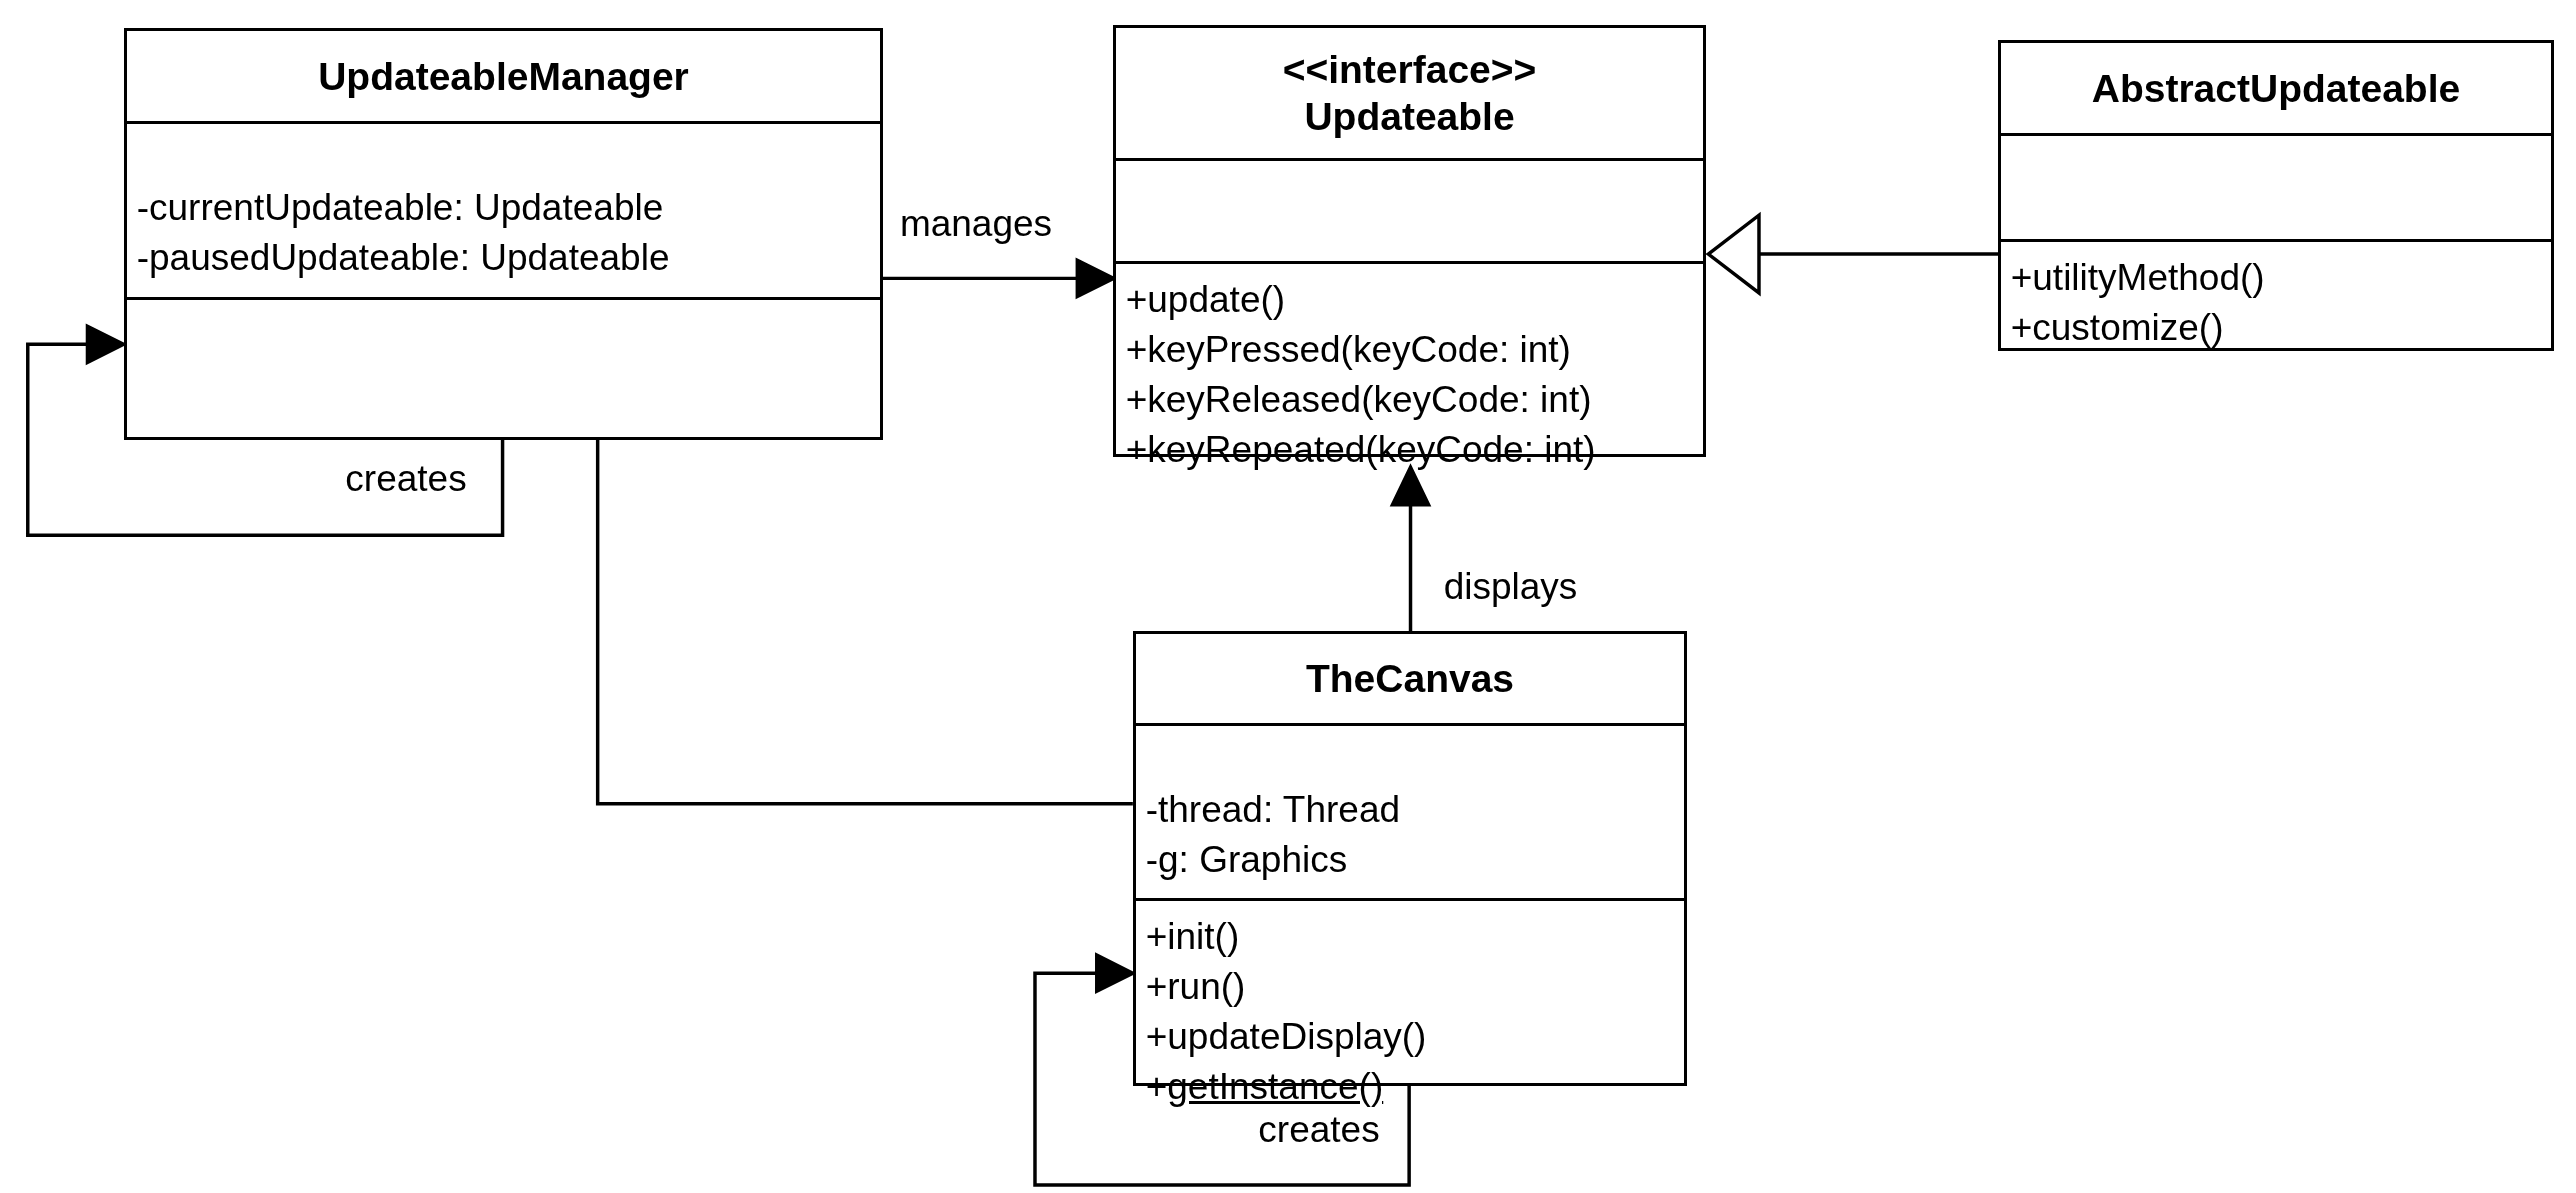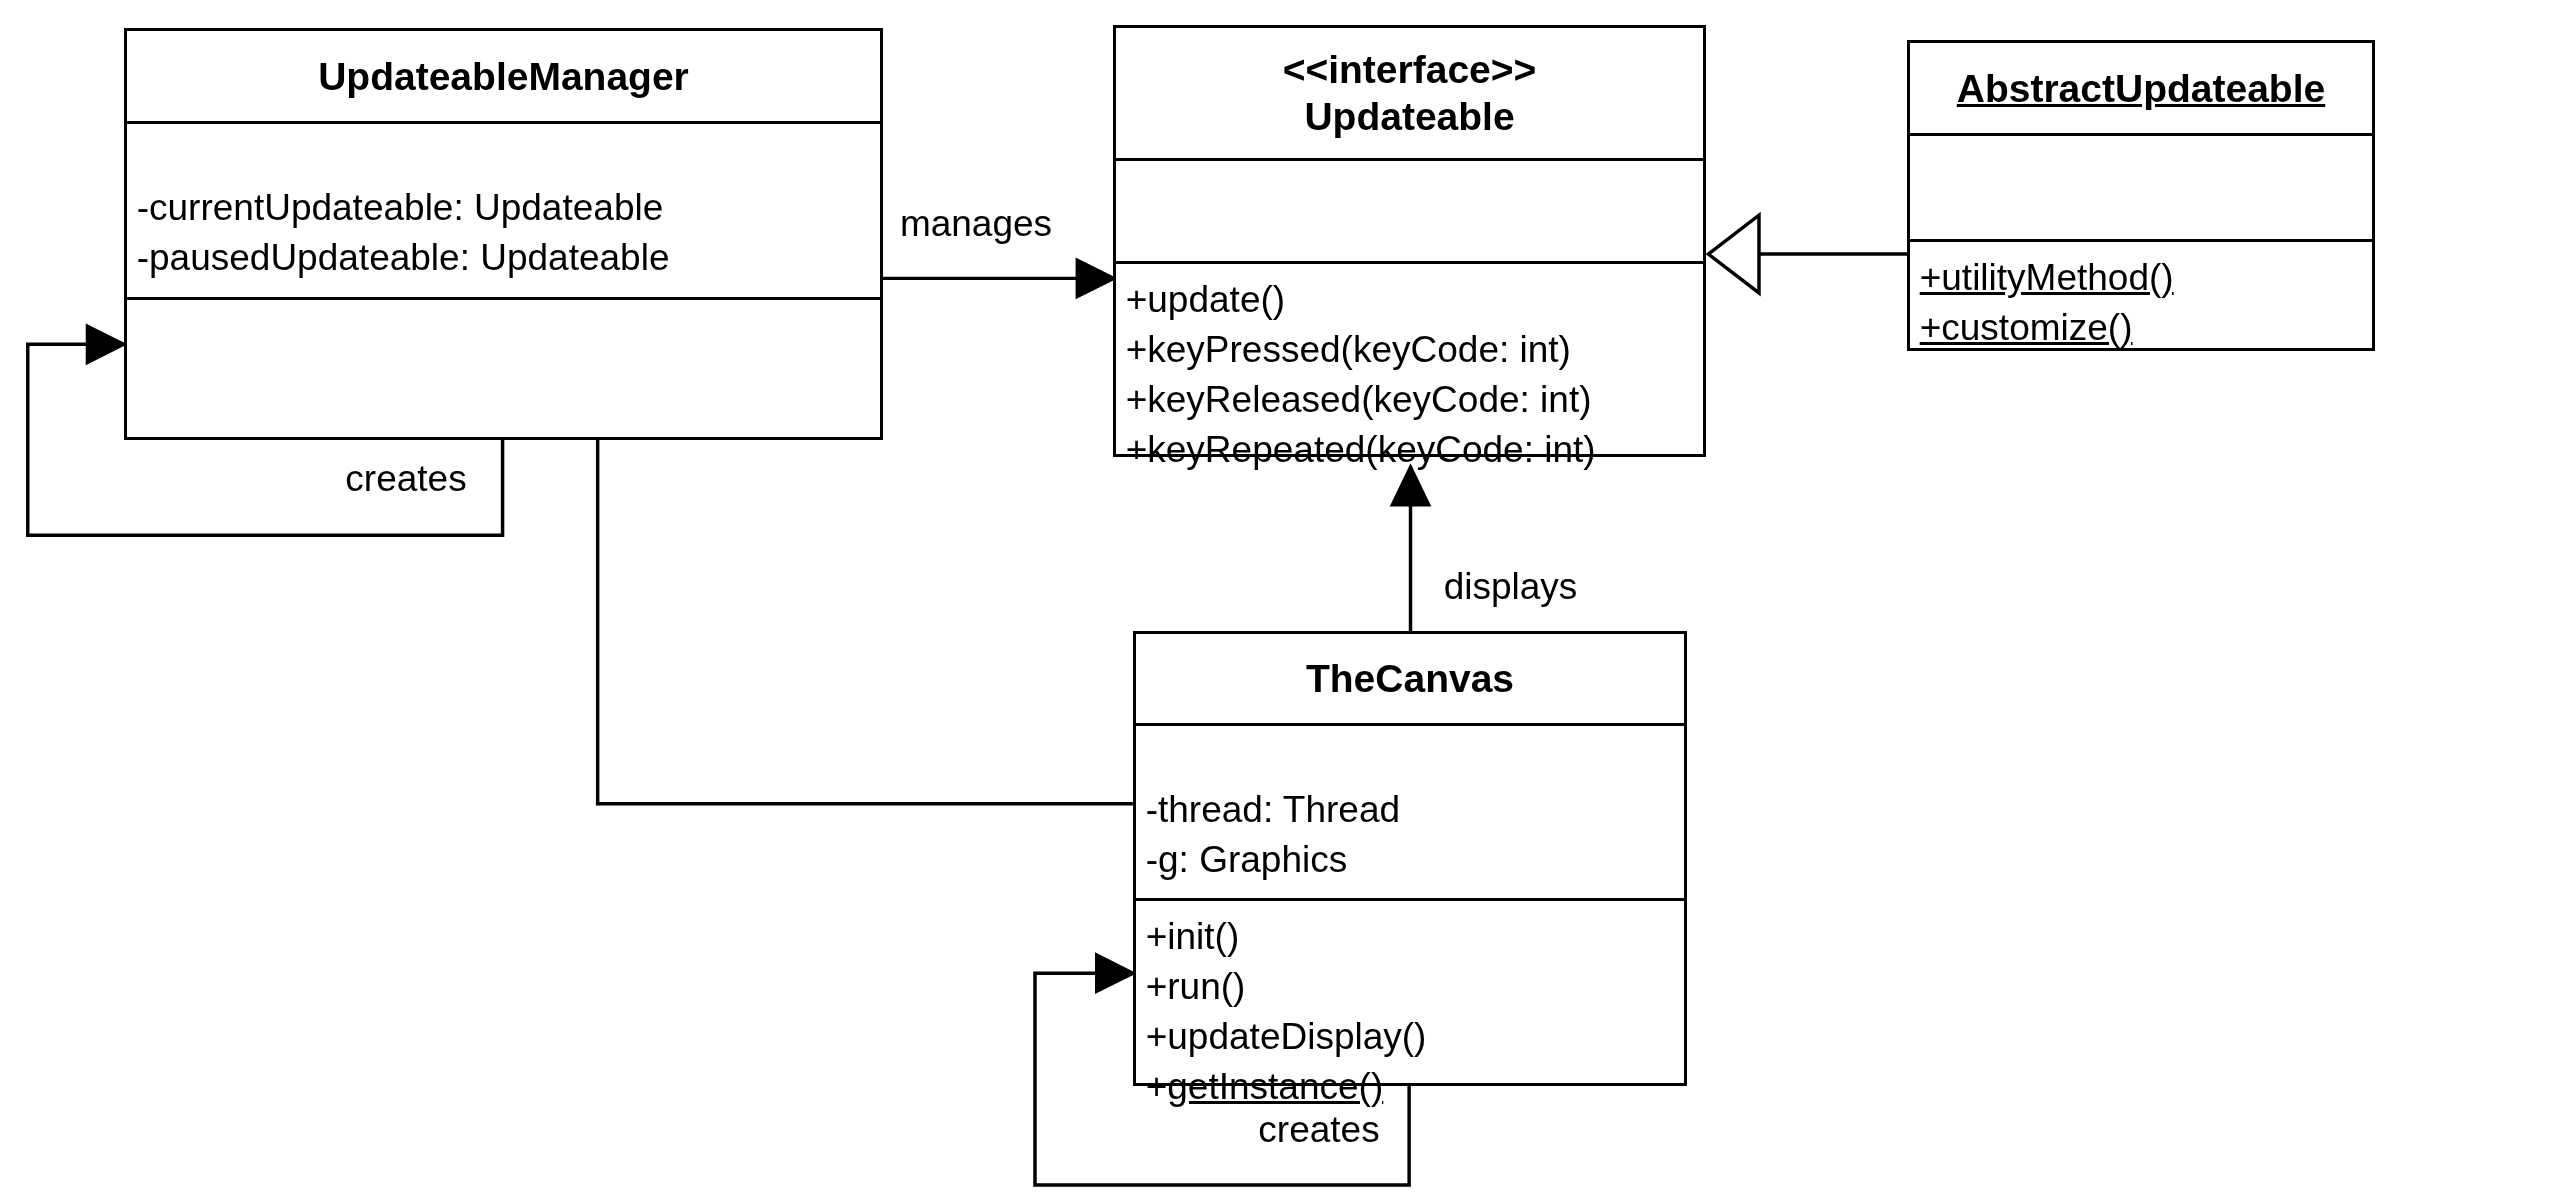--- a/index.html
+++ b/index.html
@@ -27,21 +27,21 @@
     position:absolute;font-size:37px;line-height:42px;
     text-align:center;white-space:nowrap;
   }
   
   #b-manager{left:124px;top:28px;width:759px;height:412px;}
   #b-manager .c-title{height:93px;}
   #b-manager .c-attrs{height:128px;}
   #b-interface{left:1113px;top:25px;width:593px;height:432px;}
   #b-interface .c-title{height:133px;}
   #b-interface .c-attrs{height:55px;}
-  #b-abstract{left:1907px;top:40px;width:468px;height:311px;text-decoration:underline;}
+  #b-abstract{left:1998px;top:40px;width:556px;height:311px;}
   #b-abstract .c-title{height:93px;}
   #b-abstract .c-attrs{height:58px;}
   #b-canvas{left:1133px;top:631px;width:554px;height:455px;}
   #b-canvas .c-title{height:92px;}
   #b-canvas .c-attrs{height:127px;}
   
   #lbl-manages{left:872px;top:203px;width:208px;}
   #lbl-creates-manager{left:302px;top:458px;width:208px;}
   #lbl-displays{left:1417px;top:566px;width:187px;}
   #lbl-creates-canvas{left:1215px;top:1109px;width:208px;}

